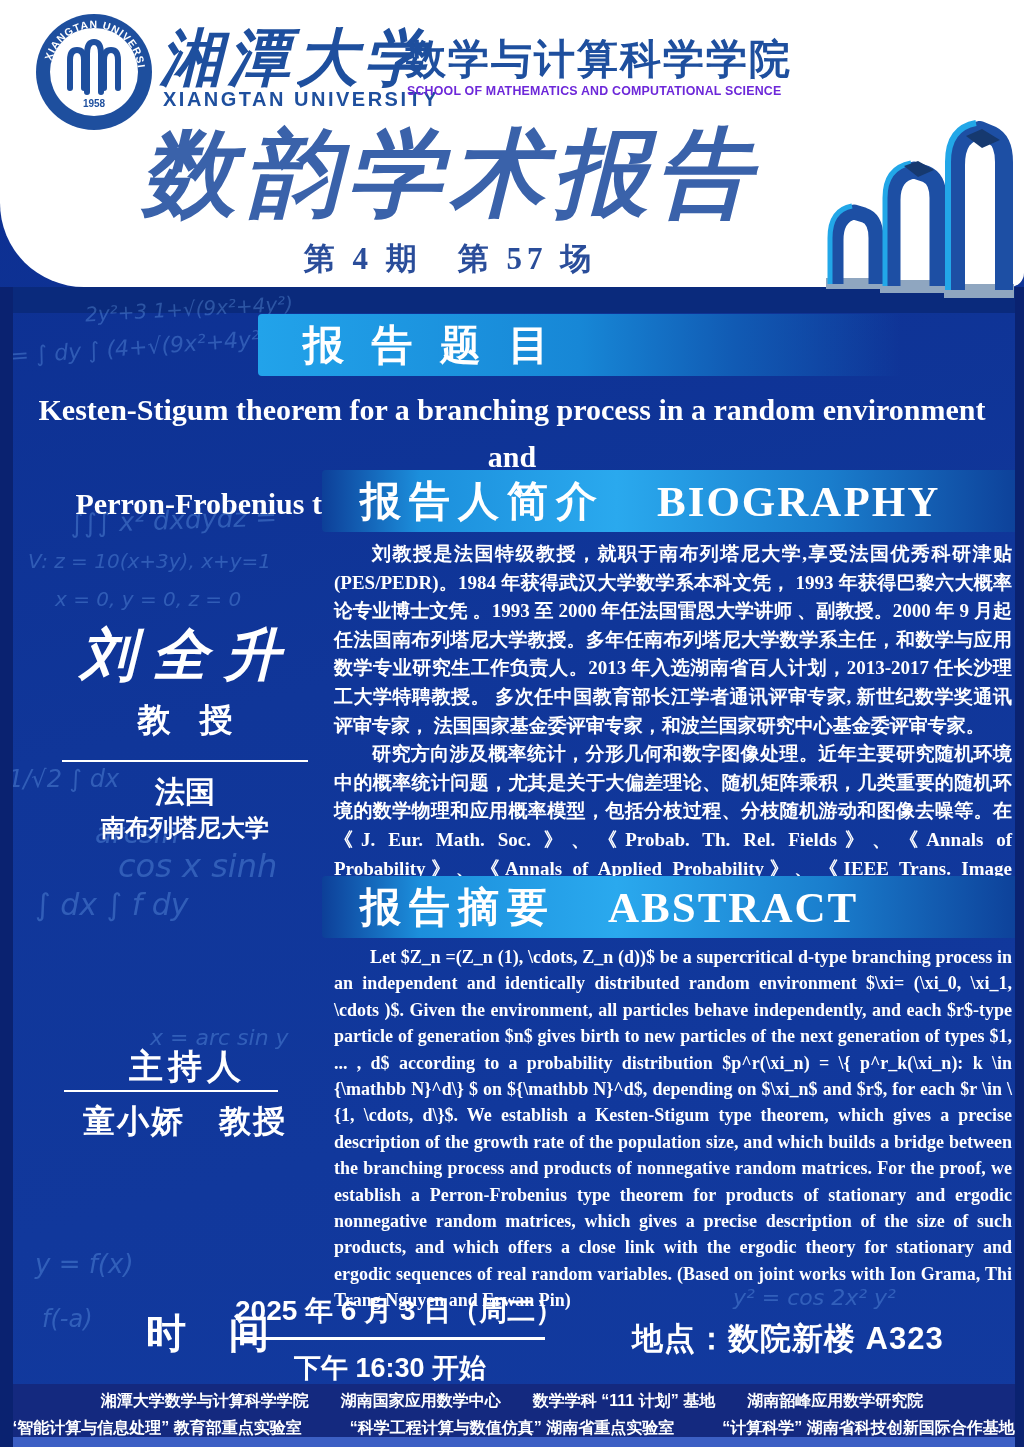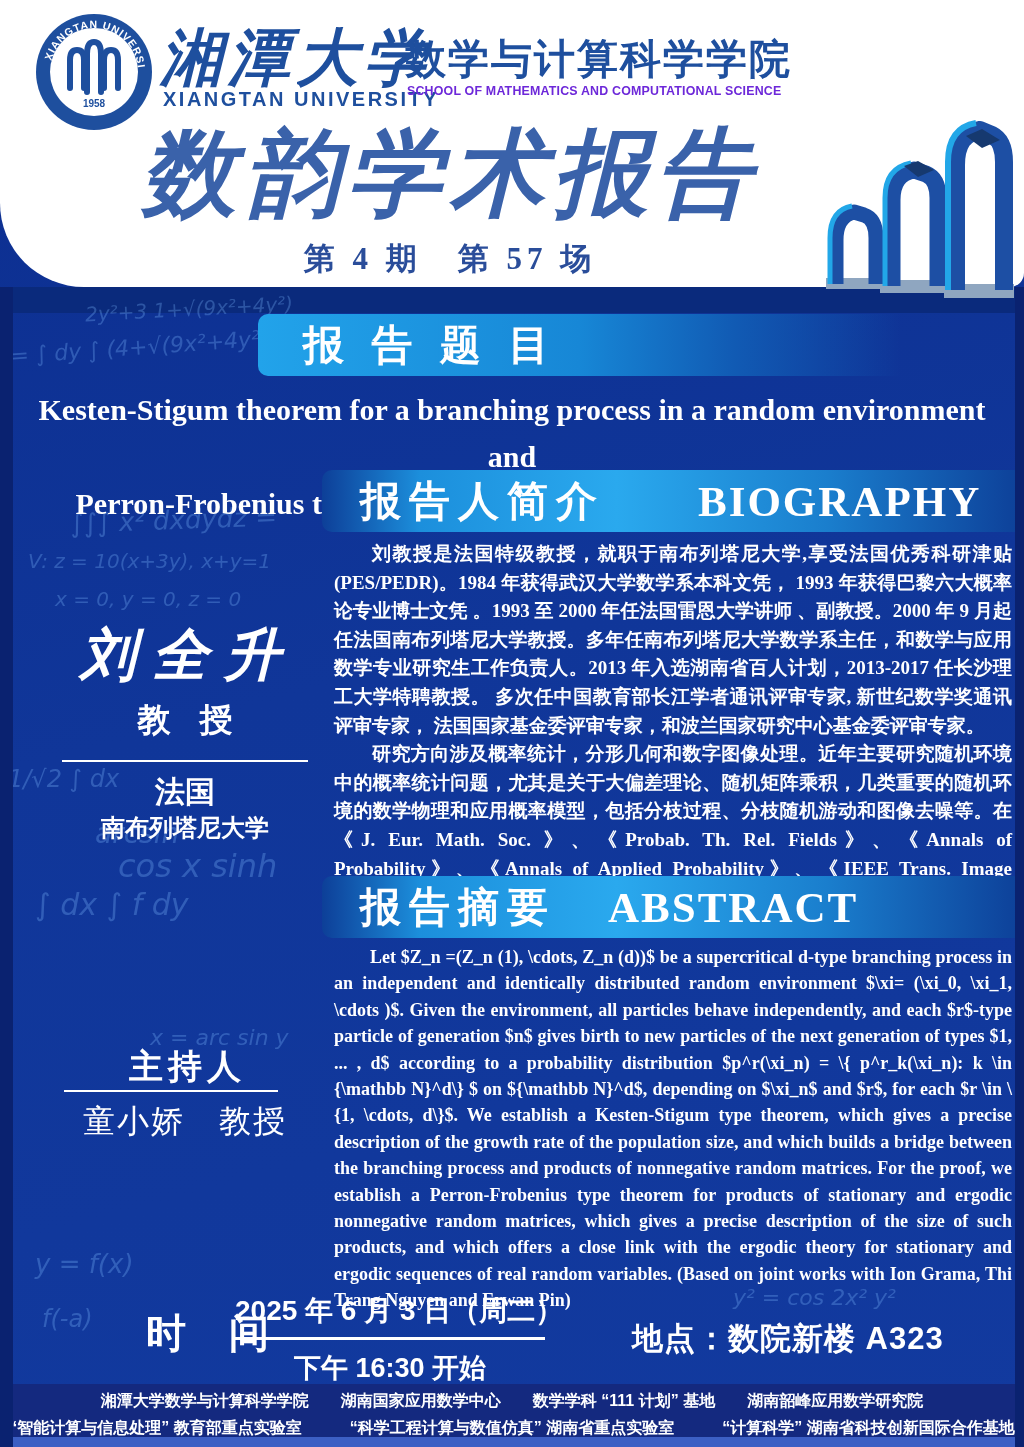--- a/index.html
+++ b/index.html
@@ -41,28 +41,28 @@
   .doodle:nth-child(5){left:55px;top:300px;font-size:20px;}
   .doodle:nth-child(6){left:8px;top:478px;font-size:24px;}
   .doodle:nth-child(7){left:95px;top:483px;font-size:28px;margin-top:47px;}
   .doodle:nth-child(8){left:35px;top:600px;font-size:30px;}
   .doodle:nth-child(9){left:118px;top:560px;font-size:32px;}
   .doodle:nth-child(10){left:150px;top:738px;font-size:22px;}
   .doodle:nth-child(11){left:35px;top:962px;font-size:26px;}
   .doodle:nth-child(12){left:42px;top:1018px;font-size:24px;}
   .doodle:nth-child(13){left:733px;top:998px;font-size:22px;}
   
-  .bar{position:absolute;height:62px;display:flex;align-items:center;z-index:2;border-radius:10px;}
+  .bar{position:absolute;height:62px;display:flex;align-items:center;z-index:2;border-radius:4px;}
   .bar .cn{font-size:41px;font-weight:900;color:#fff;letter-spacing:8px;white-space:nowrap;}
   .bar .en{font-family:"Liberation Serif","DejaVu Serif",serif;font-size:43px;font-weight:700;
            color:#fff;margin-left:52px;letter-spacing:2px;white-space:nowrap;}
   .topic-bar{left:258px;top:314px;width:766px;padding-left:45px;box-sizing:border-box;
       background:linear-gradient(90deg,#22a3ea 0%,#1787d6 42%,#115bb4 62%,rgba(13,53,154,0) 84%);}
   .bio-bar{left:322px;top:470px;width:702px;padding-left:38px;box-sizing:border-box;
-      background:linear-gradient(90deg,#0d3f98 0%,#1c8fdc 14%,#2aa9ee 42%,#1a7ecd 72%,#0d3f98 100%);gap:41px;}
+      background:linear-gradient(90deg,#0d3f98 0%,#1c8fdc 14%,#2aa9ee 42%,#1a7ecd 72%,#0d3f98 100%);}
   .abs-bar{left:322px;top:876px;width:702px;padding-left:38px;box-sizing:border-box;
       background:linear-gradient(90deg,#0d3f98 0%,#1c8fdc 14%,#2aa9ee 42%,#1a7ecd 72%,#0d3f98 100%);}
   
   .topic-title{position:absolute;left:30px;top:386px;width:964px;text-align:center;z-index:2;
       font-family:"Liberation Serif","DejaVu Serif",serif;font-weight:700;font-size:30px;
       color:#fff;line-height:47px;}
   .bio-text{position:absolute;left:334px;top:540px;width:678px;z-index:2;color:#fff;
       font-family:"Liberation Serif","DejaVu Serif",serif;font-weight:700;
       font-size:19px;line-height:28.6px;text-align:justify;}
   .bio-text p{margin:0;text-indent:2em;}
@@ -75,21 +75,21 @@
       font-size:33px;font-weight:800;color:#fff;letter-spacing:10px;text-indent:10px;}
   .divider1{position:absolute;left:62px;top:760px;width:246px;height:2px;background:#fff;z-index:2;}
   .affil1{position:absolute;left:40px;top:772px;width:290px;text-align:center;z-index:2;
       font-size:30px;font-weight:600;color:#fff;}
   .affil2{position:absolute;left:18px;top:812px;width:334px;text-align:center;z-index:2;
       font-size:24px;font-weight:600;color:#fff;}
   .host-label{position:absolute;left:40px;top:1044px;width:290px;text-align:center;z-index:2;
       font-size:34px;font-weight:800;color:#fff;letter-spacing:5px;text-indent:5px;}
   .divider2{position:absolute;left:64px;top:1090px;width:214px;height:2px;background:#fff;z-index:2;}
   .host-name{position:absolute;left:20px;top:1100px;width:330px;text-align:center;z-index:2;
-      font-size:32px;font-weight:400;color:#fff;letter-spacing:2px;}
+      font-size:32px;font-weight:700;color:#fff;letter-spacing:2px;}
   .time-label{position:absolute;left:146px;top:1306px;z-index:2;font-size:40px;font-weight:900;
       color:#fff;letter-spacing:16px;white-space:nowrap;}
   .date-group{position:absolute;left:235px;top:1292px;width:310px;text-align:center;z-index:2;color:#fff;}
   .date-line1{font-size:28px;font-weight:800;white-space:nowrap;}
   .date-rule{margin-top:7px;height:3px;background:#fff;width:100%;}
   .date-line2{margin-top:10px;font-size:27px;font-weight:800;white-space:nowrap;}
   .location{position:absolute;left:632px;top:1318px;z-index:2;font-size:31px;font-weight:900;
       color:#fff;letter-spacing:1px;white-space:nowrap;}
   
   .footer{position:absolute;left:0;right:0;top:1384px;height:53px;background:#14297f;z-index:5;}

